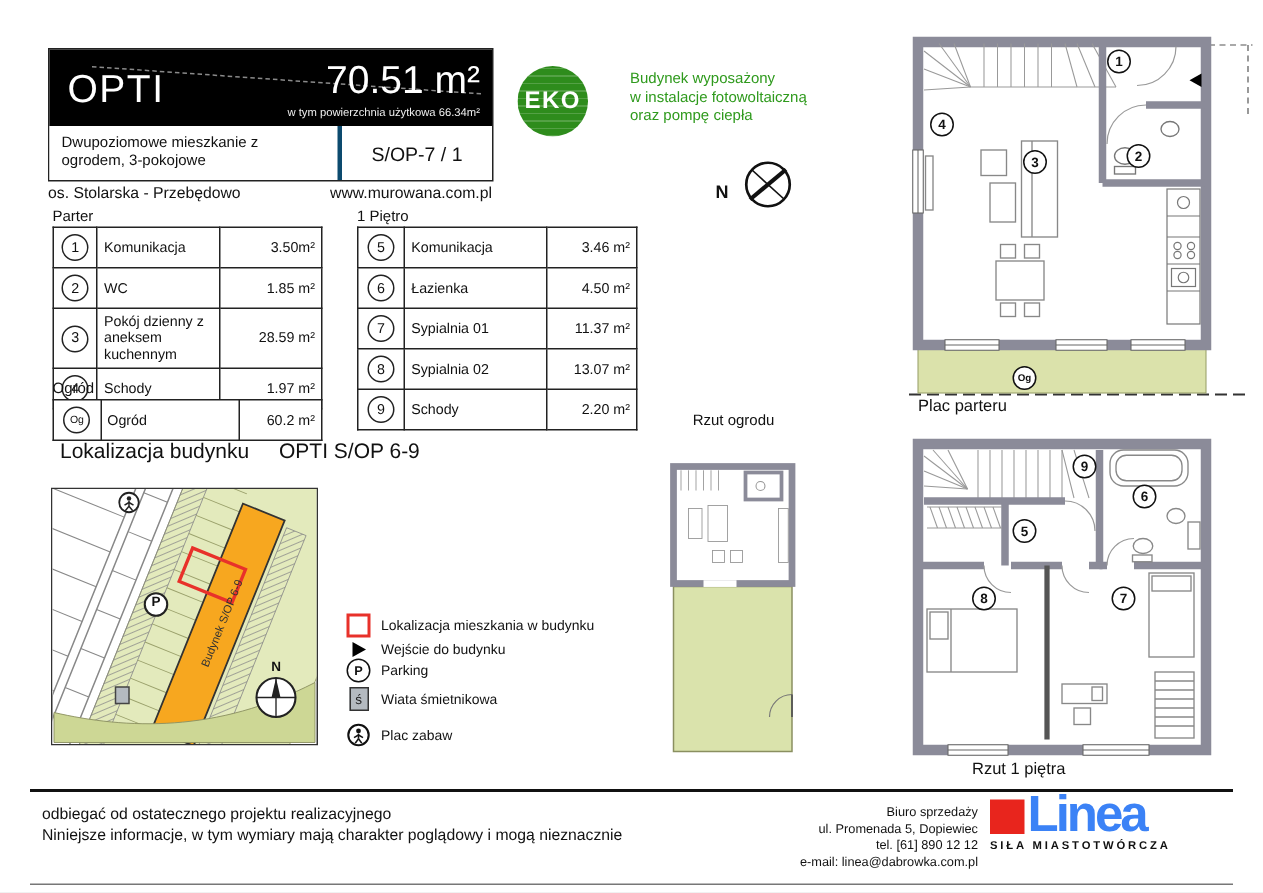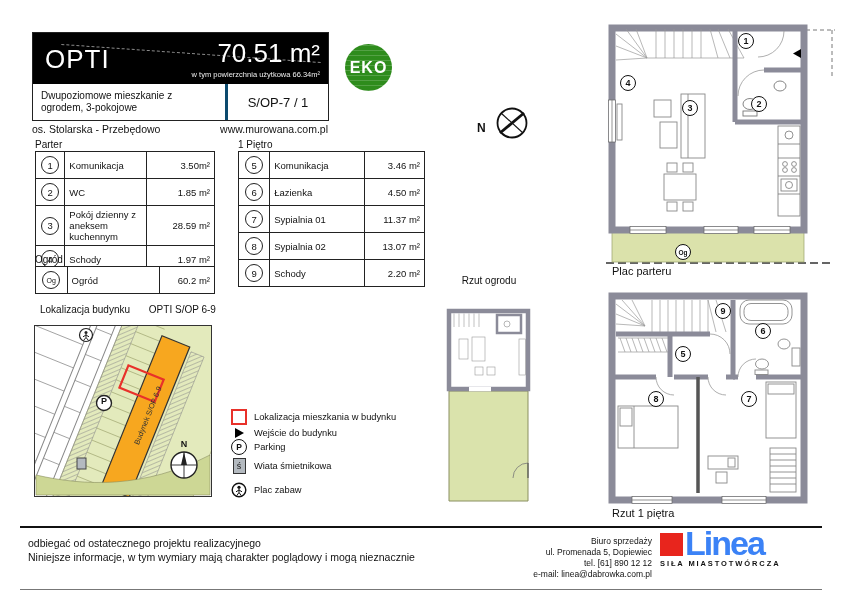--- a/index.html
+++ b/index.html
@@ -33,21 +33,21 @@
   table.tbl{position:absolute;border-collapse:collapse;border:1px solid #222;background:#fff;}
   table.tbl td{border:1px solid #222;font-size:9.5px;vertical-align:middle;padding:3px 4px;}
   td.c-no{width:24px;text-align:center;}
   td.c-name{line-height:11px;}
   td.c-area{text-align:right;padding-right:6px;white-space:nowrap;}
   .num-circle{width:16px;height:16px;border:1.6px solid #222;border-radius:50%;
               display:flex;align-items:center;justify-content:center;font-size:9.5px;margin:1px auto;background:#fff;}
   .num-circle.sm{font-size:7px;}
 
   
-  .loc-title{position:absolute;left:40px;top:304px;font-size:10px;text-align:right;}
+  .loc-title{position:absolute;left:40px;top:292px;font-size:14px;text-align:right;}
   .loc-title .code{margin-left:16px;}
   .map-wrap{position:absolute;left:34px;top:325px;width:178px;height:172px;}
   .map-bldg-label{position:absolute;left:62px;top:86px;width:104px;text-align:center;font-size:7.5px;color:#333;
                   transform:rotate(-68deg);}
   .map-p{position:absolute;left:62px;top:71px;width:16px;text-align:center;font-size:9px;font-weight:bold;}
   .map-n{position:absolute;left:144px;top:114px;width:12px;text-align:center;font-size:9px;font-weight:bold;}
 
   
   .legend{position:absolute;left:228px;top:396px;width:200px;}
   .lg-row{position:absolute;left:0;display:flex;align-items:center;}
@@ -97,20 +97,25 @@
       <div class="desc-left">Dwupoziomowe mieszkanie z ogrodem, 3-pokojowe</div>
       <div class="desc-right">S/OP-7 / 1</div>
     </div>
   </div>
   <div class="header-sub">
     <span>os. Stolarska - Przebędowo</span>
     <span>www.murowana.com.pl</span>
   </div>
 
   <div class="eco-badge">EKO</div>
+  <div class="eco-text">
+    <div>Budynek wyposażony</div>
+    <div>w instalacje fotowoltaiczną</div>
+    <div>oraz pompę ciepła</div>
+  </div>
 
   <svg class="compass-top" width="44" height="40" viewBox="0 0 44 40">
     <circle cx="22" cy="20" r="14.5" fill="#fff" stroke="#111" stroke-width="1.8"></circle>
     <line x1="10" y1="30" x2="34" y2="10" stroke="#111" stroke-width="2.8"></line>
     <line x1="11" y1="10" x2="33" y2="30" stroke="#111" stroke-width="1.1"></line>
   </svg>
   <div class="compass-n">N</div>
 
   <div class="tbl-label" style="left:35px;top:139px;">Parter</div>
   <table class="tbl" style="left:35px;top:151px;width:180px;">
@@ -514,21 +519,21 @@
         <line x1="166" y1="190" x2="192" y2="190"></line>
           <line x1="166" y1="196" x2="192" y2="196"></line>
       </g>
     </svg>
     <div class="marker" style="left:111px;top:15px;">9</div>
     <div class="marker" style="left:151px;top:35px;">6</div>
     <div class="marker" style="left:71px;top:58px;">5</div>
     <div class="marker" style="left:44px;top:103px;">8</div>
     <div class="marker" style="left:137px;top:103px;">7</div>
   </div>
-  <div class="plan-label" style="left:612px;top:507px;">Rzut 1 piętra</div>
+  <div class="plan-label" style="left:648px;top:507px;">Rzut 1 piętra</div>
 
   <div class="footer-rule"></div>
   <div class="disclaimer">
     <div>odbiegać od ostatecznego projektu realizacyjnego</div>
     <div>Niniejsze informacje, w tym wymiary mają charakter poglądowy i mogą nieznacznie</div>
   </div>
   <div class="contact">
     <div>Biuro sprzedaży</div>
     <div>ul. Promenada 5, Dopiewiec</div>
     <div>tel. [61] 890 12 12</div>

